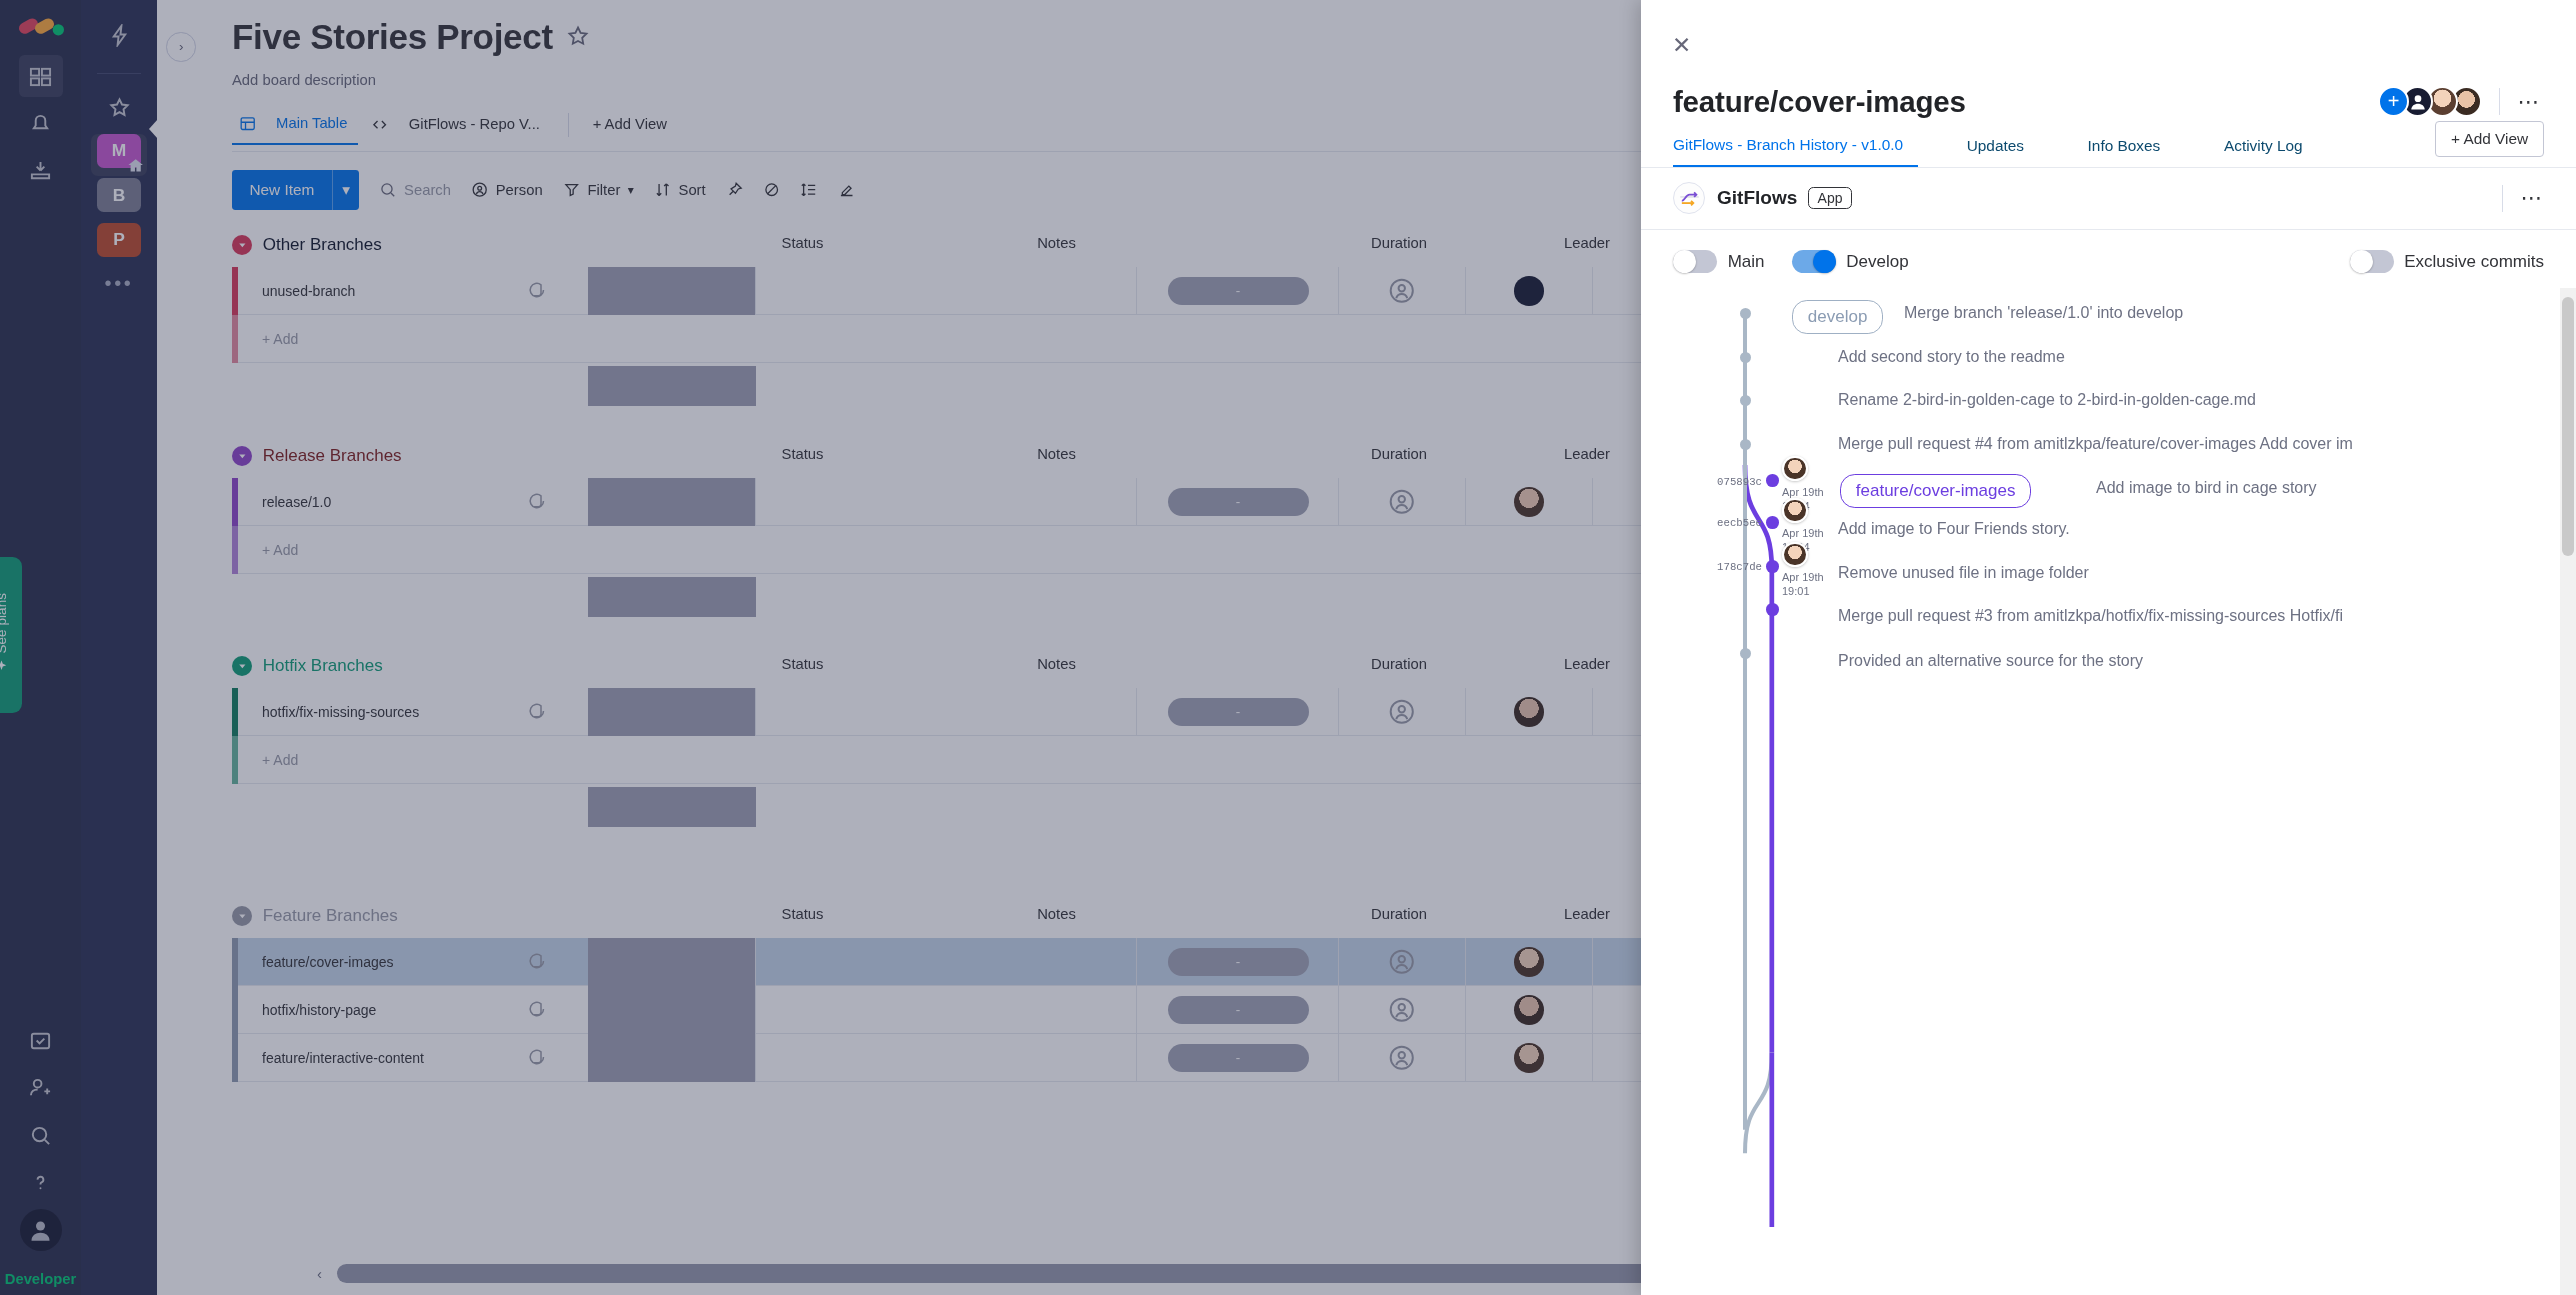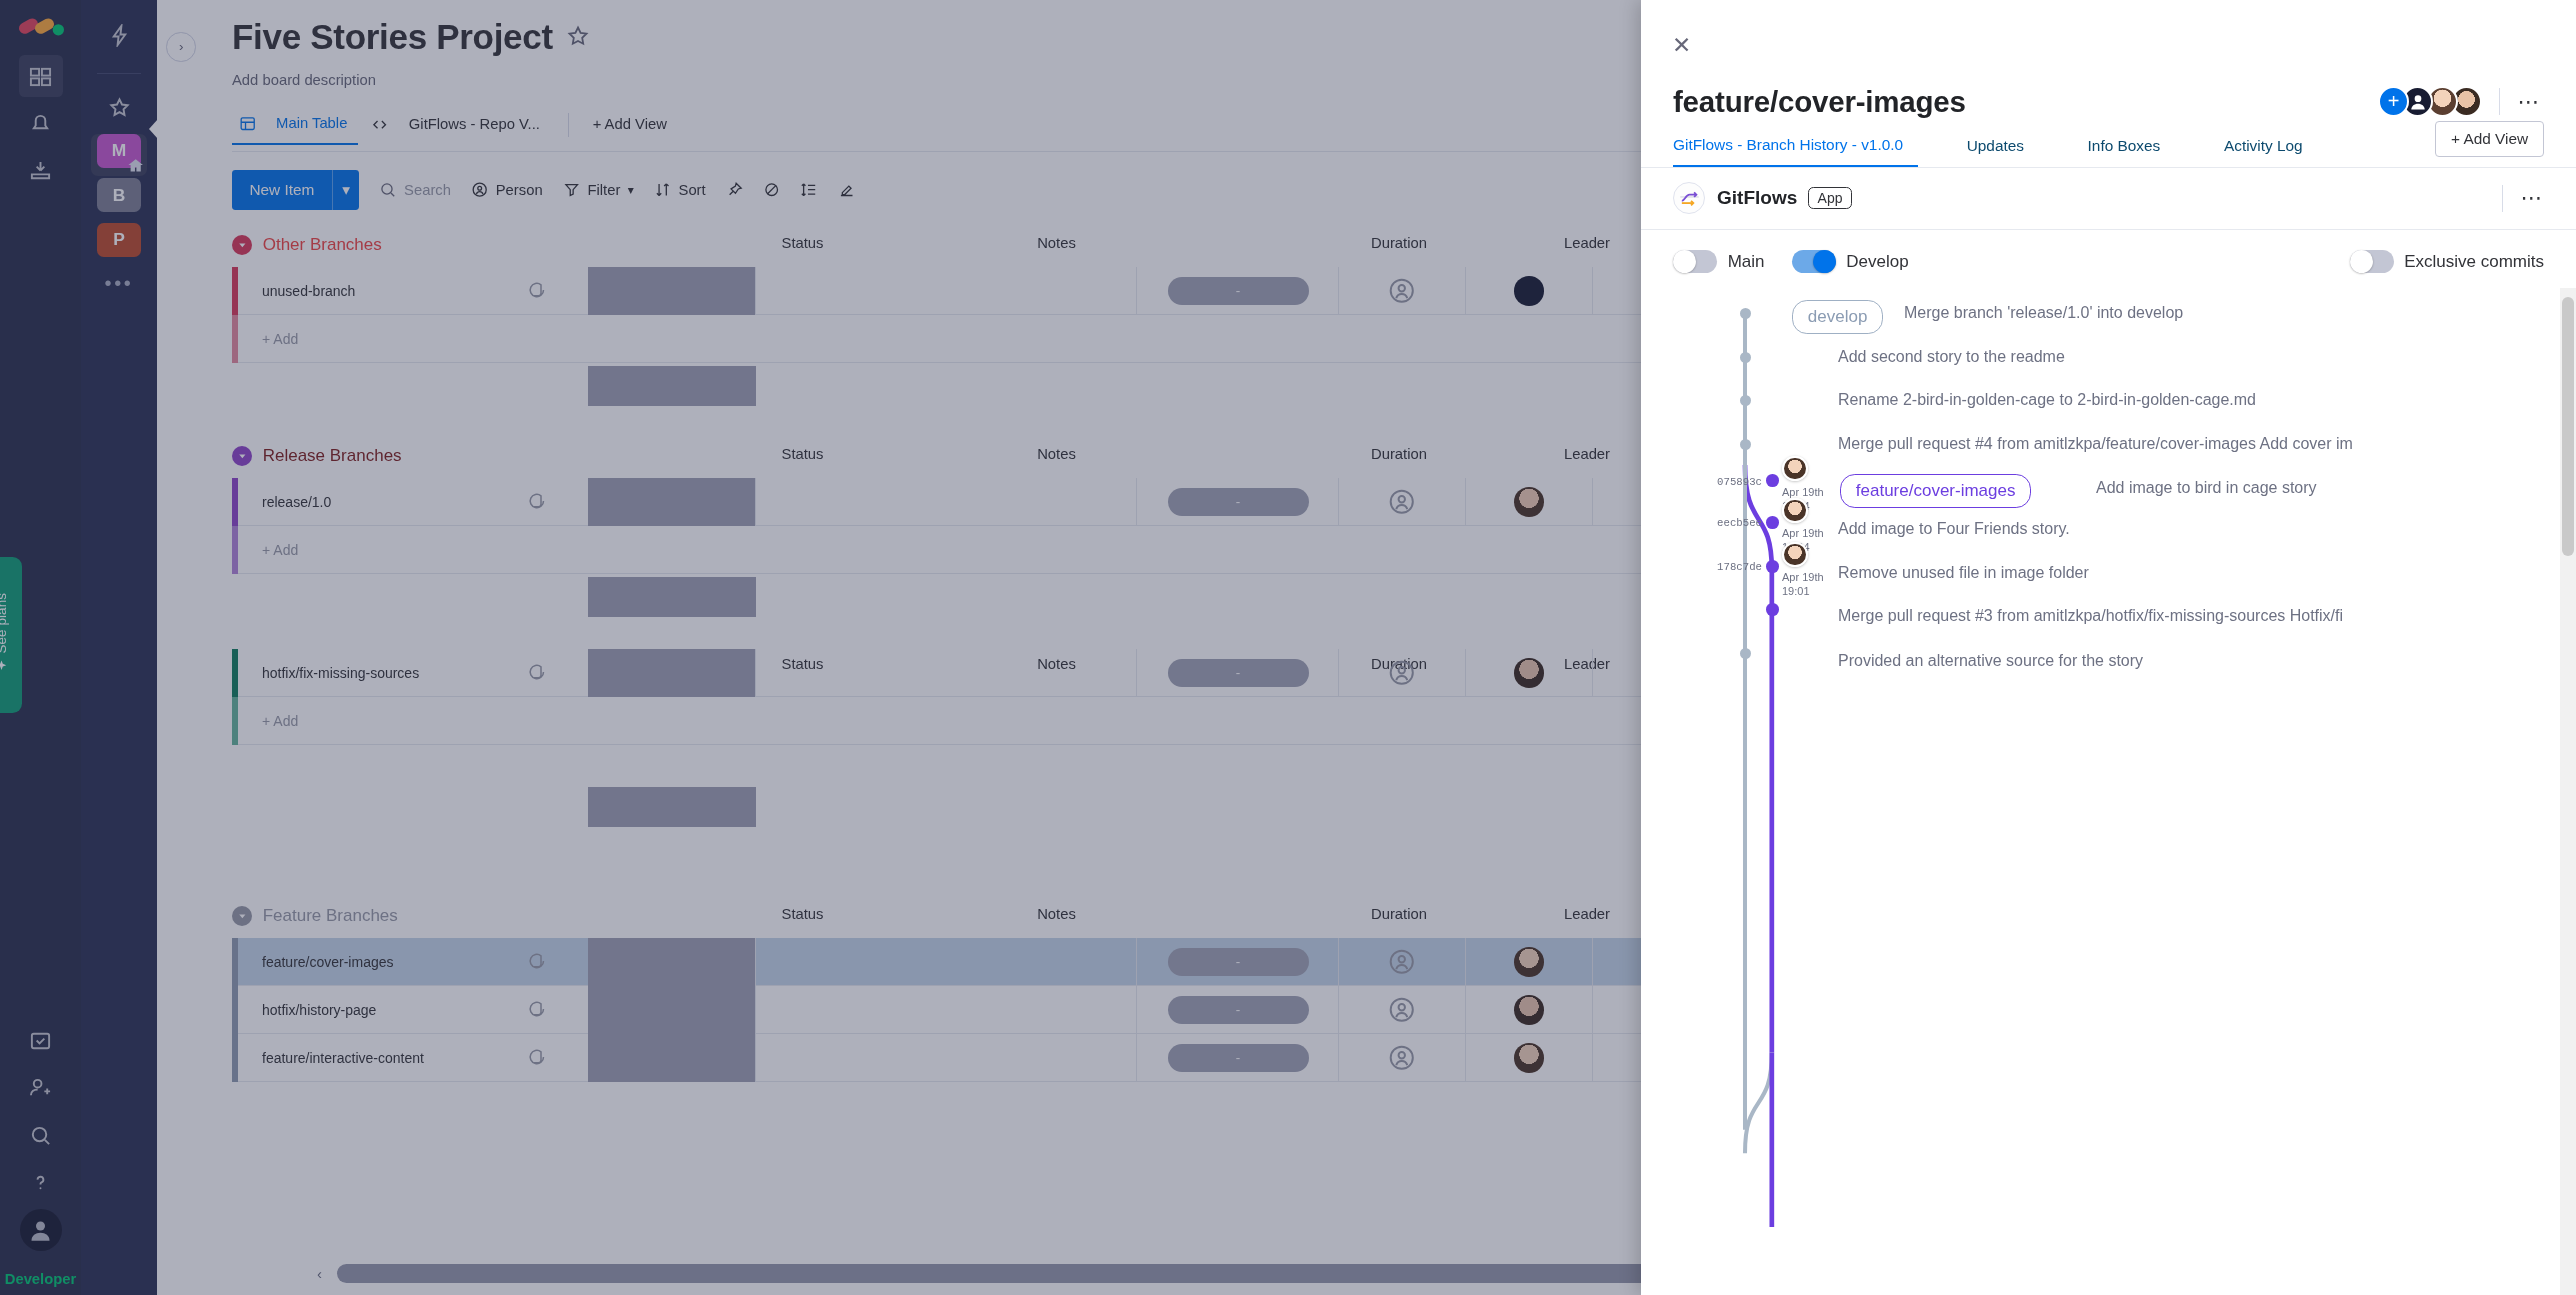--- a/index.html
+++ b/index.html
@@ -481,21 +481,21 @@
 
       <div class="groups">
 
         <div class="group" style="top:0">
           <div class="grp-head">
             <div class="grp-caret" style="background:#d8375a">
                 <svg viewBox="0 0 24 24">
                   <path d="M5 8l7 8 7-8z"></path>
                 </svg>
               </div>
-            <div class="grp-title" style="color:#ef4444">Other Branches</div>
+            <div class="grp-title" style="color:#0f172a">Other Branches</div>
           </div>
           <div class="grp-cols">
             <div class="col-lbl" style="left:517px;width:107px">Status</div>
             <div class="col-lbl" style="left:771px;width:107px">Notes</div>
             <div class="col-lbl" style="left:1100px;width:134px">Duration</div>
             <div class="col-lbl" style="left:1288px;width:134px">Leader</div>
             <div class="col-lbl" style="left:1422px;width:81px">Te</div>
           </div>
           <div class="row" style="margin-top:2.7px">
             <div class="row-color" style="background:#d8375a"></div>
@@ -565,20 +565,28 @@
               </div>
           </div>
           <div class="add-row">
             <div class="row-color" style="background:#b184d8"></div>
             <div class="lbl">+ Add</div>
           </div>
           <div style="position:absolute;left:356px;top:140px;width:168px;height:40px;background:#9ea1b3"></div>
         </div>
 
         <div class="group" style="top:421px">
+          <div class="grp-head">
+            <div class="grp-caret" style="background:#0f9d77">
+                <svg viewBox="0 0 24 24">
+                  <path d="M5 8l7 8 7-8z"></path>
+                </svg>
+              </div>
+            <div class="grp-title" style="color:#0f9d77">Hotfix Branches</div>
+          </div>
           <div class="grp-cols">
             <div class="col-lbl" style="left:517px;width:107px">Status</div>
             <div class="col-lbl" style="left:771px;width:107px">Notes</div>
             <div class="col-lbl" style="left:1100px;width:134px">Duration</div>
             <div class="col-lbl" style="left:1288px;width:134px">Leader</div>
             <div class="col-lbl" style="left:1422px;width:81px">Te</div>
           </div>
           <div class="row" style="margin-top:2.7px">
             <div class="row-color" style="background:#0f7d5e"></div>
             <div class="row-name">hotfix/fix-missing-sources</div>

